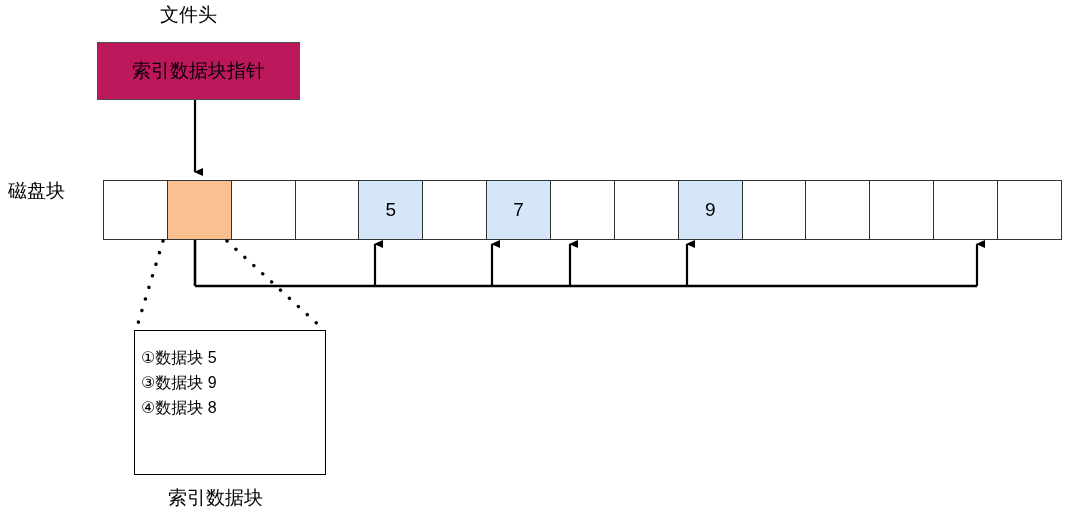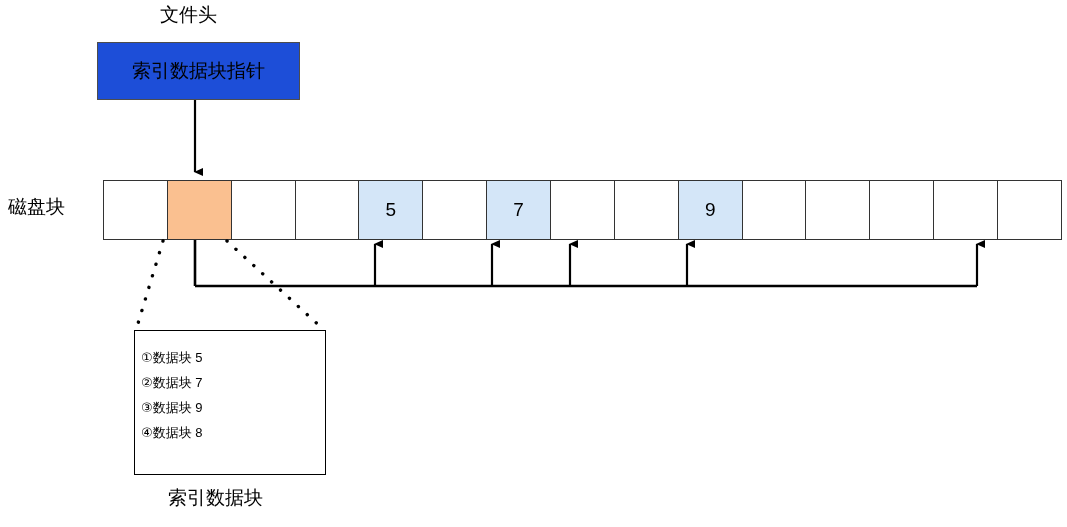--- a/index.html
+++ b/index.html
@@ -23,36 +23,36 @@
     font-size: 19px;
     line-height: 1.2;
     white-space: nowrap;
   }
   #file-header-label {
     left: 160px;
     top: 4px;
   }
   #disk-block-label {
     left: 8px;
-    top: 196px;
+    top: 180px;
   }
   #index-block-label {
     left: 168px;
     top: 487px;
     text-align: right;
   }
 
   
   #file-header-box {
     position: absolute;
     left: 97px;
     top: 42px;
     width: 203px;
     height: 58px;
-    background: #1d4ed8;
+    background: #be185d;
     border: 1.6px solid #4d4d4d;
     box-sizing: border-box;
     display: flex;
     align-items: center;
     justify-content: center;
   }
   #file-header-box .box-text {
     font-size: 19px;
     color: #000000;
     white-space: nowrap;
@@ -94,21 +94,21 @@
     left: 134px;
     top: 330px;
     width: 192px;
     height: 145px;
     border: 1.7px solid #000000;
     box-sizing: border-box;
     background: #ffffff;
     padding: 14px 0 0 6px;
   }
   .index-line {
-    font-size: 13px;
+    font-size: 16px;
     color: #000000;
     line-height: 25px;
     white-space: nowrap;
   }
 
   
   #connectors {
     position: absolute;
     left: 0;
     top: 0;
@@ -175,21 +175,20 @@
       <div class="disk-cell">
         <span class="cell-text"></span>
       </div>
       <div class="disk-cell">
         <span class="cell-text"></span>
       </div>
     </div>
 
   <div id="index-box">
       <div class="index-line">①数据块 5</div>
-      <div class="index-line">②数据块 7</div>
       <div class="index-line">③数据块 9</div>
       <div class="index-line">④数据块 8</div>
     </div>
 
   <svg id="connectors" viewBox="0 0 1067 527" xmlns="http://www.w3.org/2000/svg">
     <defs>
       <marker id="arrow-down" markerWidth="10" markerHeight="10" refX="4" refY="8" orient="auto" markerUnits="userSpaceOnUse">
         <path d="M0,0 L8,0 L4,9 Z" fill="#000000"></path>
       </marker>
       <marker id="arrow-up" markerWidth="10" markerHeight="10" refX="4" refY="1" orient="auto" markerUnits="userSpaceOnUse">

